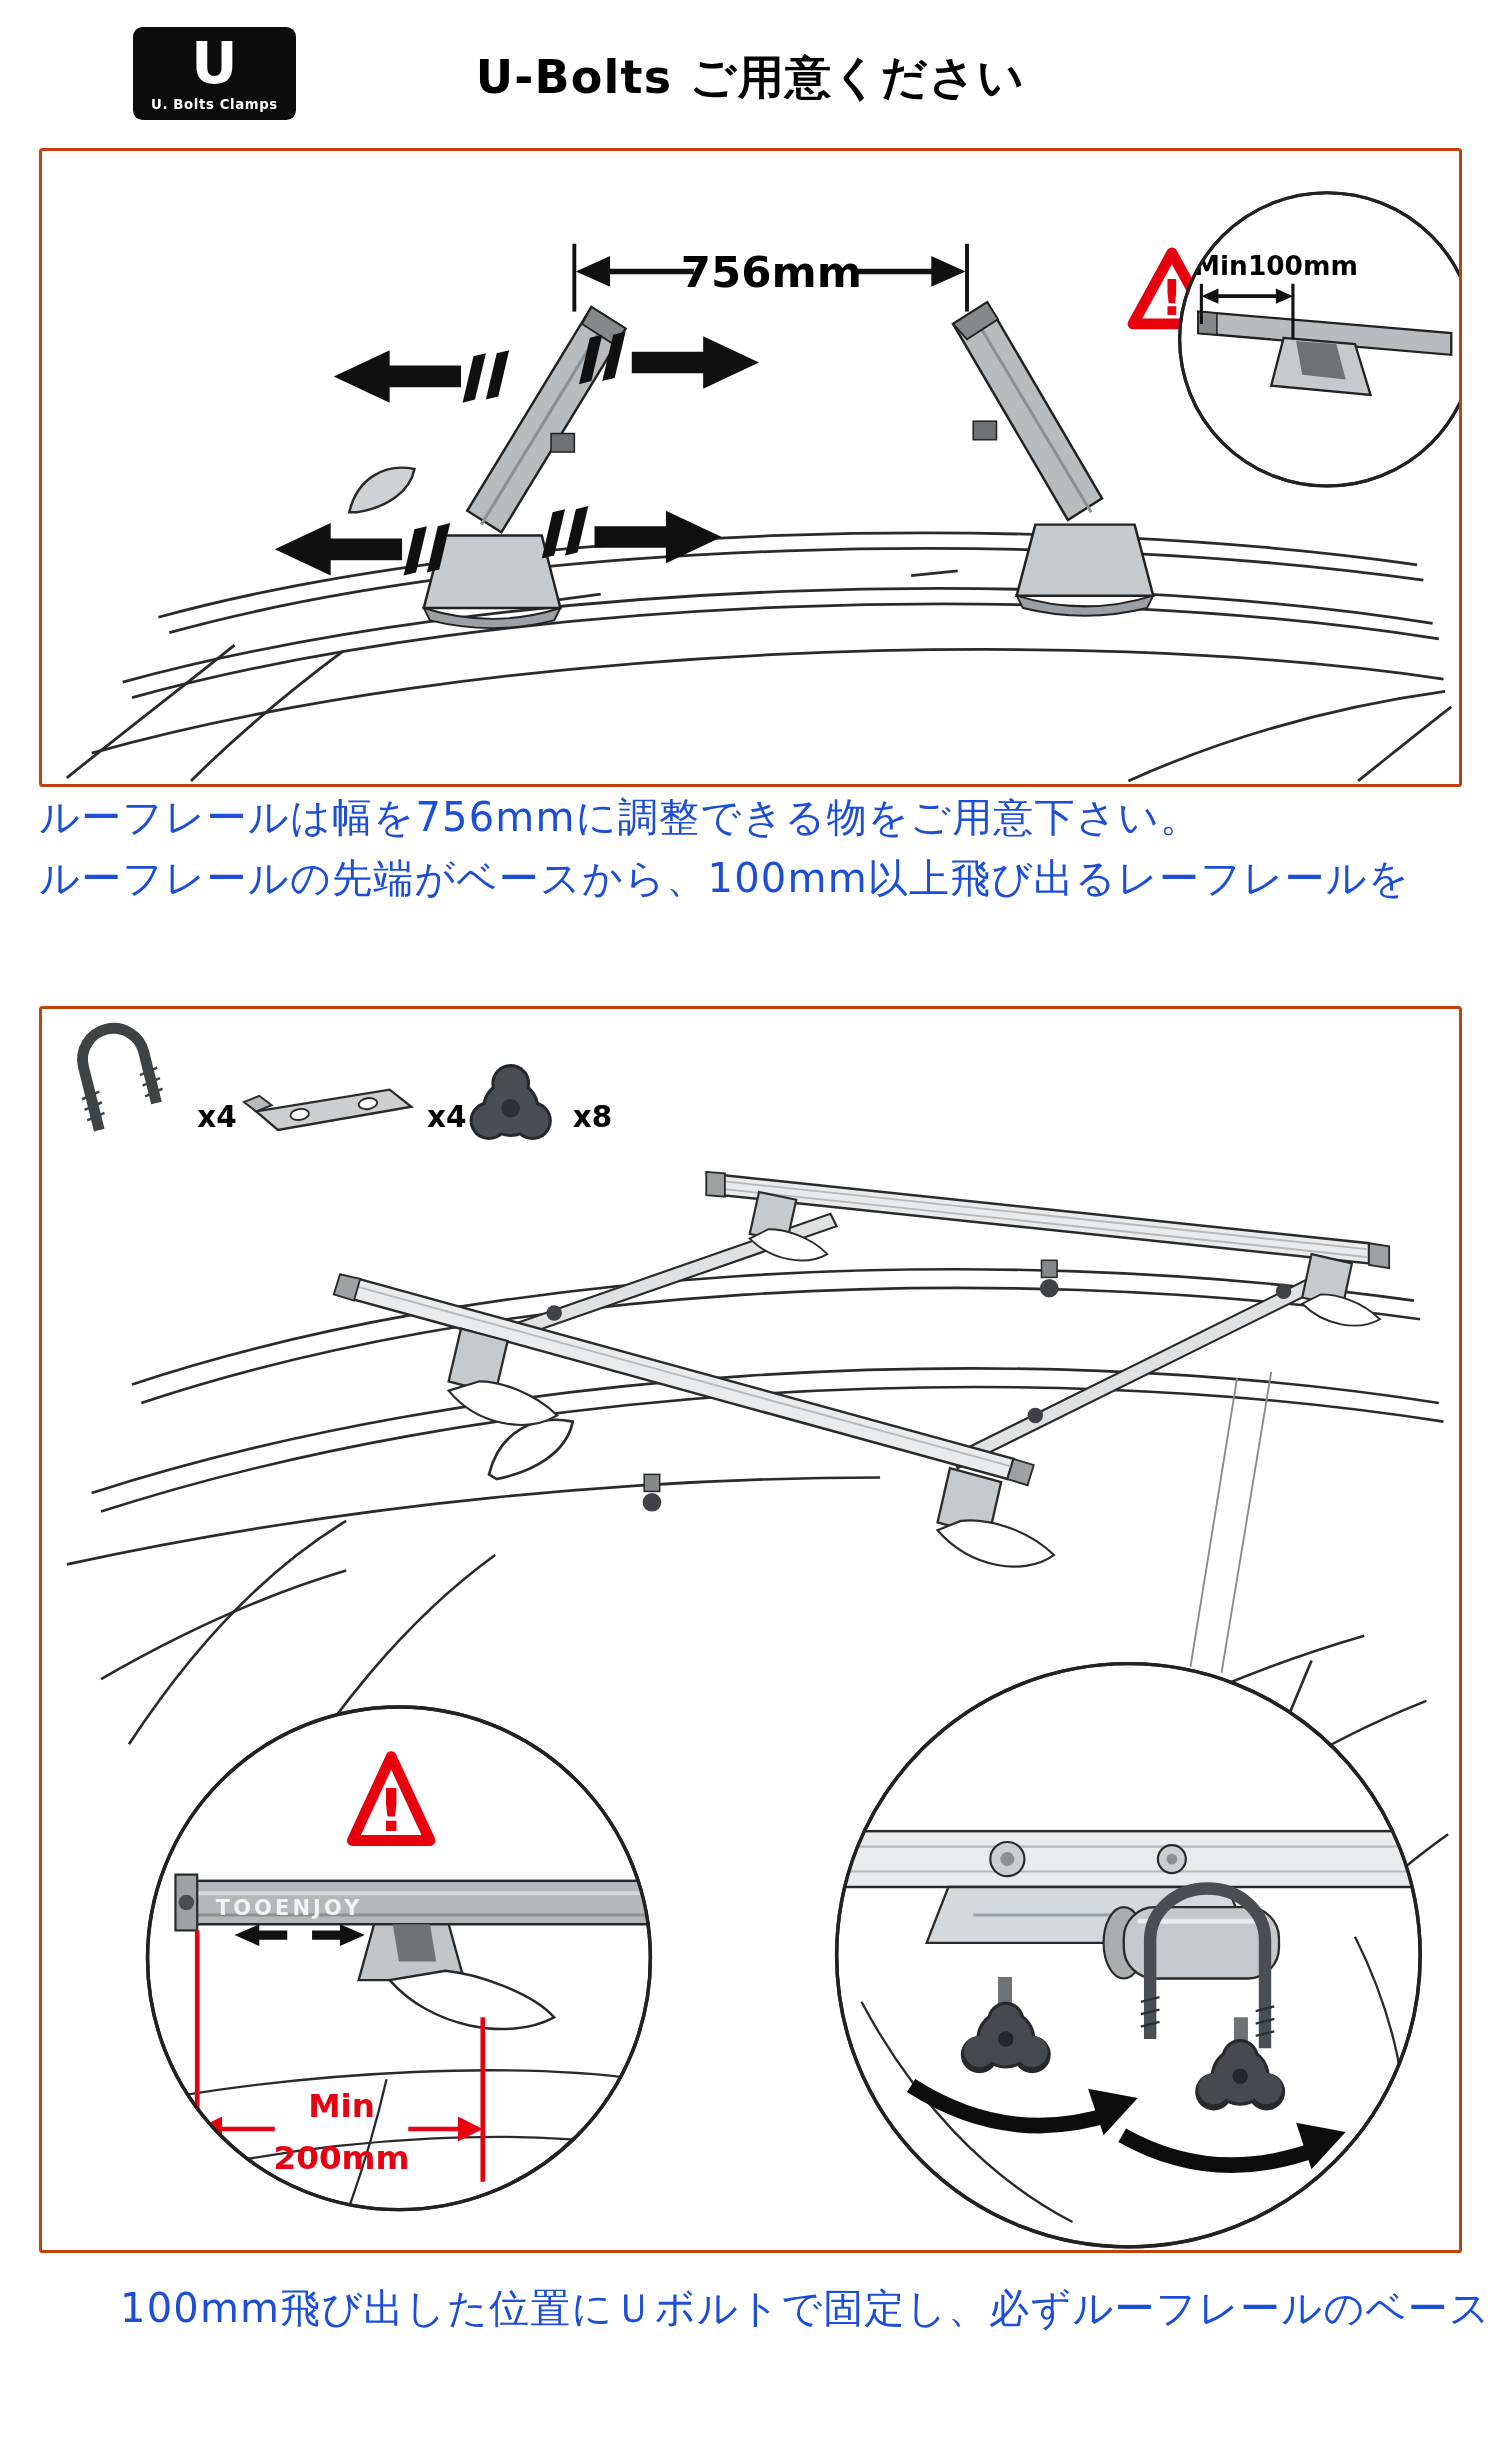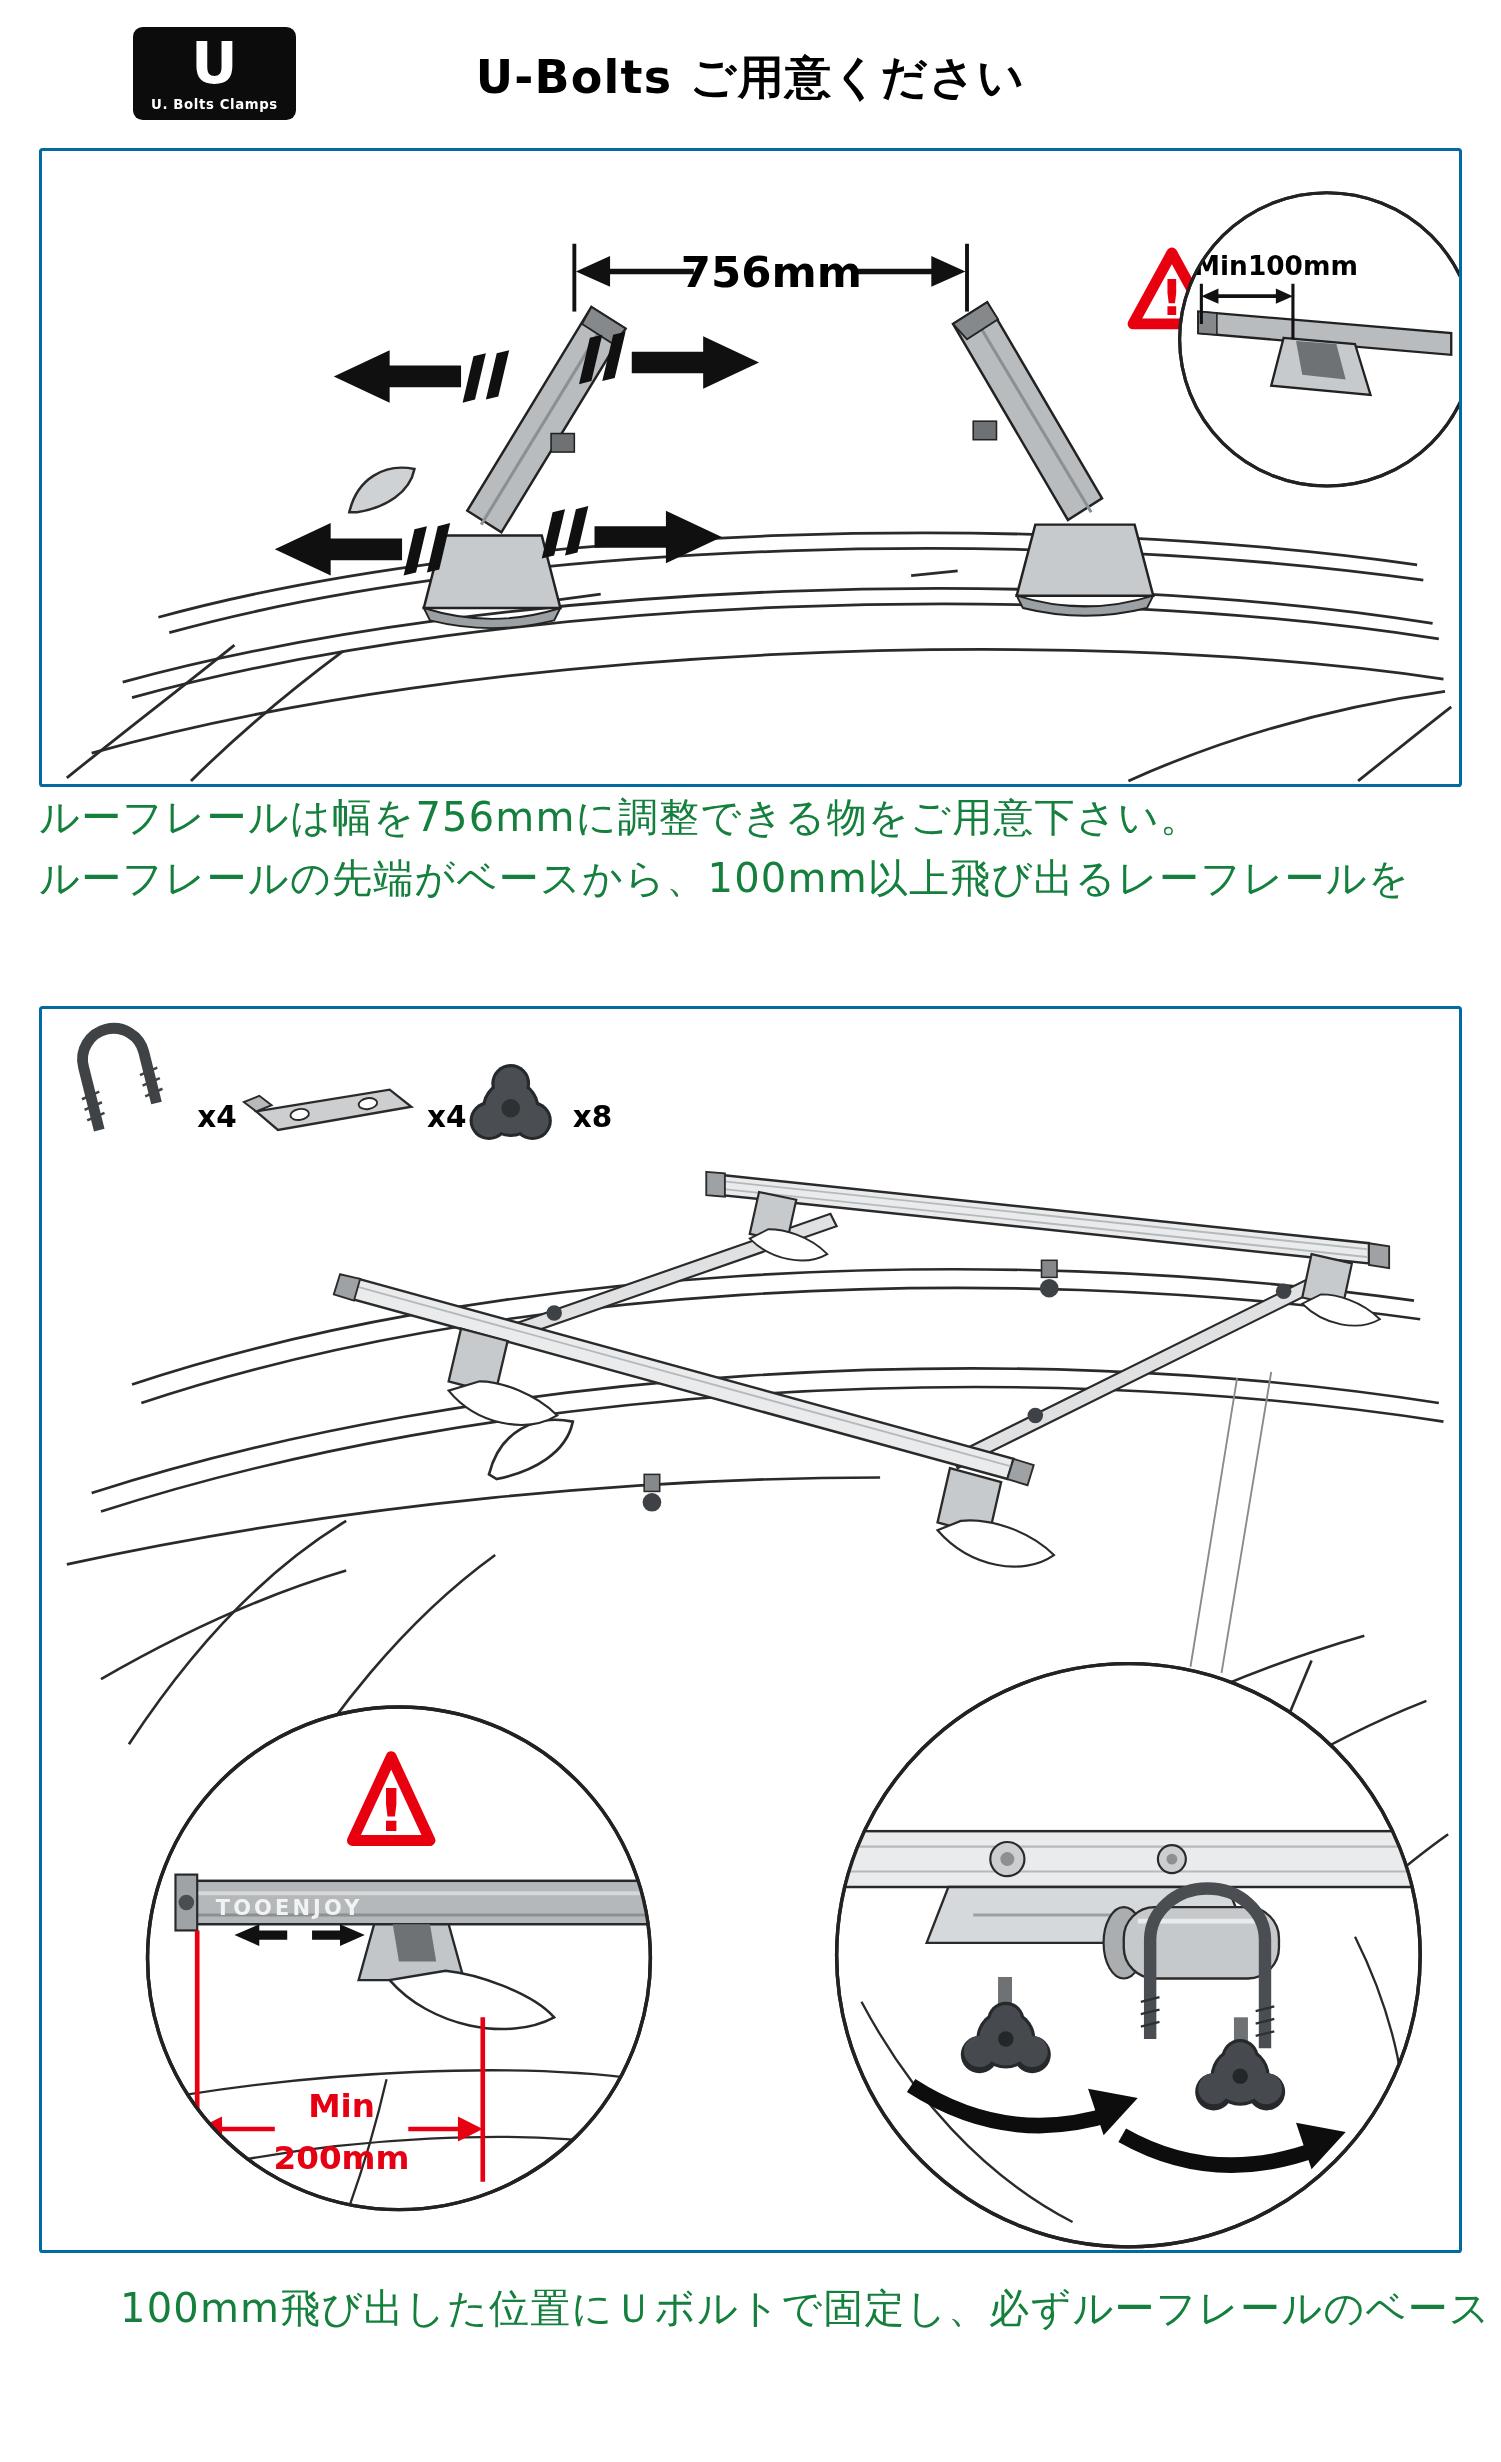--- a/index.html
+++ b/index.html
@@ -4,26 +4,26 @@
 <style>
   html,body{margin:0;padding:0;background:#ffffff;}
   .page{position:relative;width:1501px;height:2462px;background:#ffffff;
         font-family:"DejaVu Sans",sans-serif;color:#000;overflow:hidden;}
   .logo{position:absolute;left:133px;top:27px;width:163px;height:93px;background:#0c0c0c;
         border-radius:9.7px;display:flex;flex-direction:column;align-items:center;justify-content:center;}
   .logo-u{color:#fff;font-size:57px;font-weight:bold;line-height:1;}
   .logo-caption{color:#fff;font-size:13.3px;font-weight:bold;margin-top:5px;letter-spacing:0.6px;white-space:nowrap;}
   .title{position:absolute;left:0;right:0;top:47px;text-align:center;
          font-size:46px;font-weight:bold;letter-spacing:1.2px;}
-  .panel{position:absolute;left:39px;width:1423px;border:3px solid #0369a1;border-radius:3.6px;
+  .panel{position:absolute;left:39px;width:1423px;border:3px solid #c2410c;border-radius:3.6px;
          background:#fff;box-sizing:border-box;overflow:hidden;}
   .panel1{top:148px;height:639px;}
   .panel2{top:1006px;height:1247px;}
   .panel svg{display:block;width:100%;height:100%;}
-  .caption{position:absolute;left:39px;width:1452px;font-size:40px;letter-spacing:1.2px;color:#15803d;}
+  .caption{position:absolute;left:39px;width:1452px;font-size:40px;letter-spacing:1.2px;color:#1d4ed8;}
   .caption1{top:787px;line-height:61px;}
   .caption2{top:2280px;line-height:57px;text-align:right;}
   svg text{font-family:"DejaVu Sans",sans-serif;}
 </style>
 </head>
 <body>
 
 <div class="page">
 
   <div class="logo">

